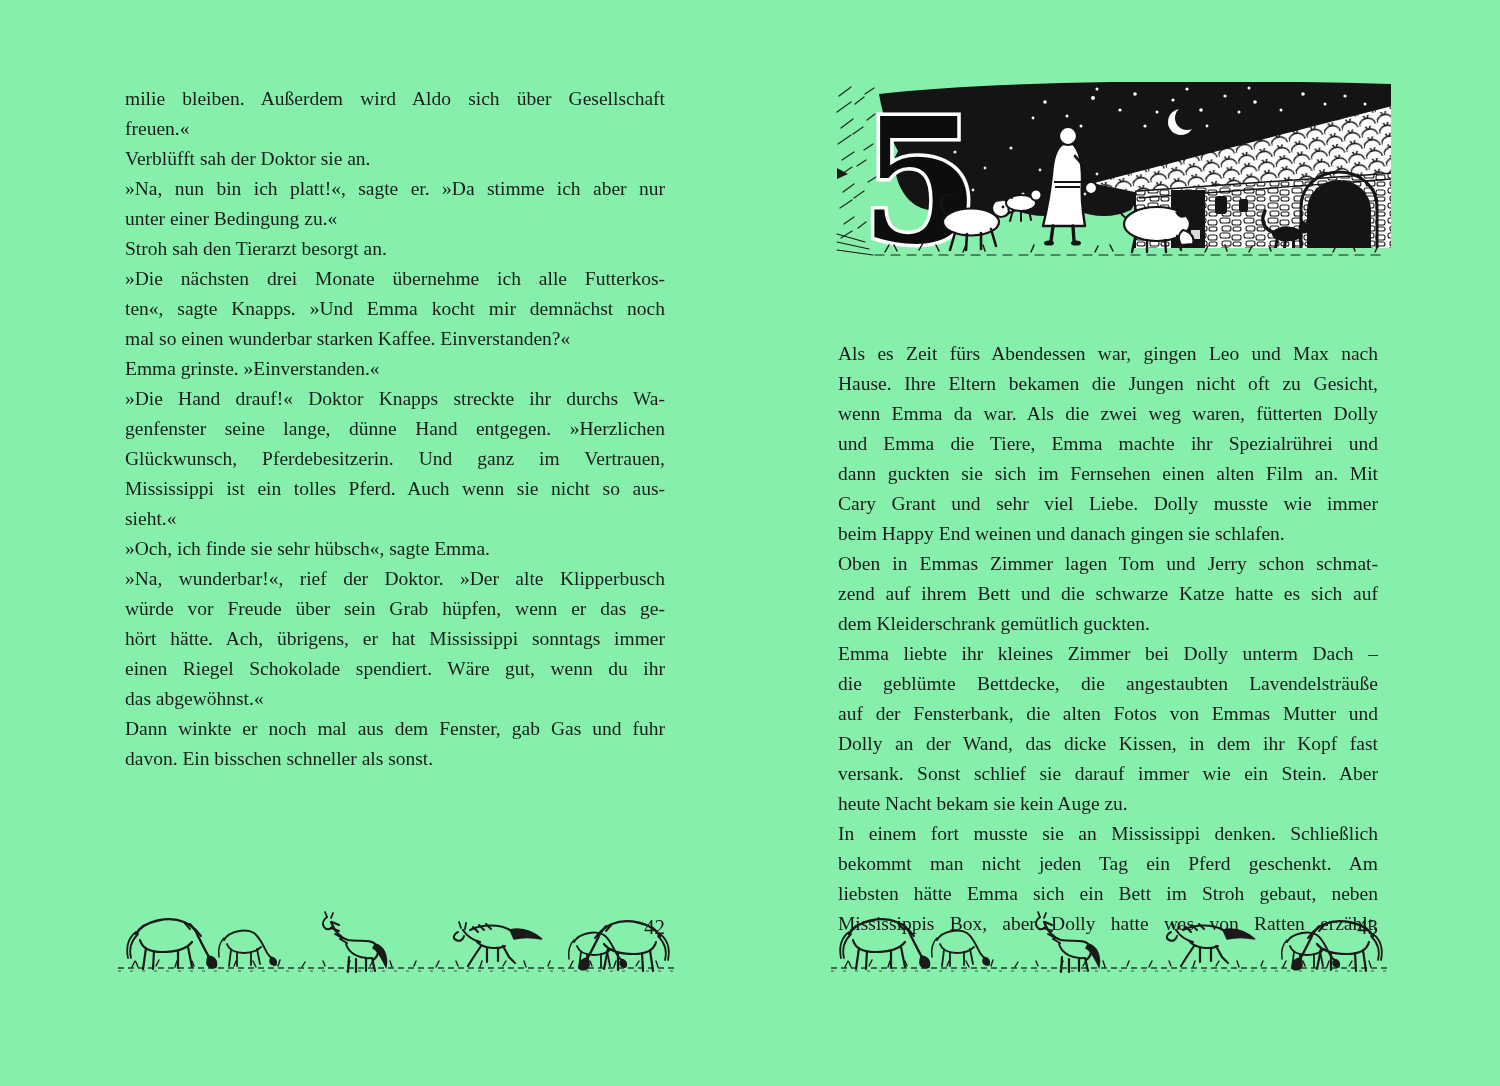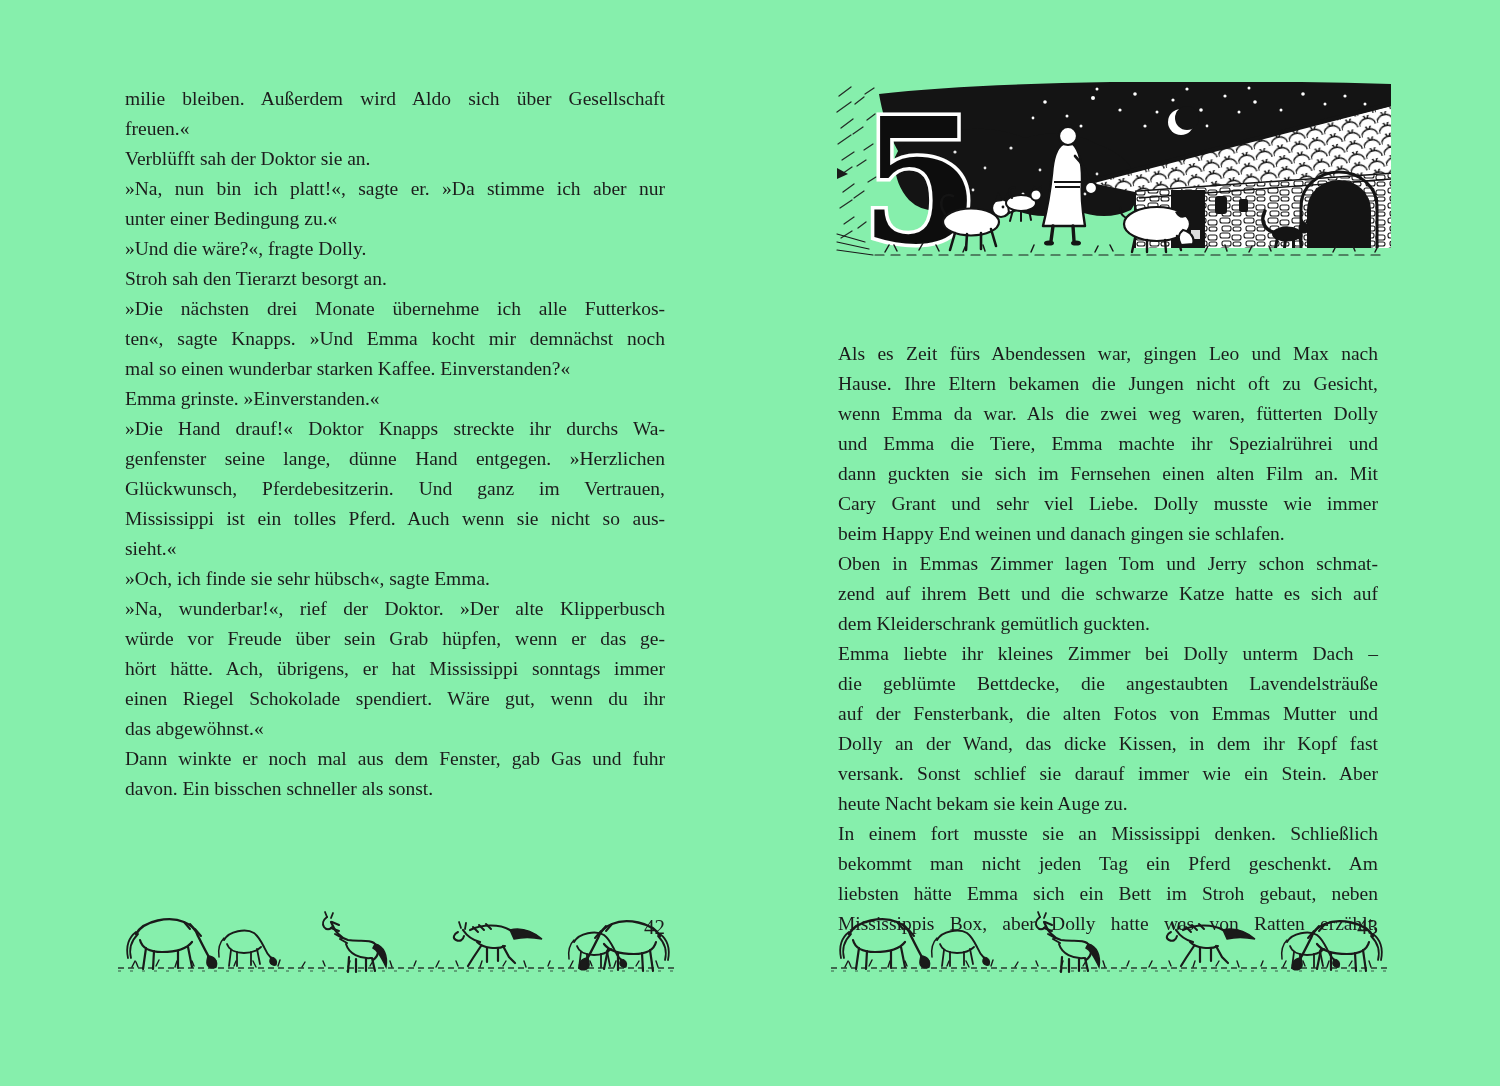--- a/index.html
+++ b/index.html
@@ -26,21 +26,20 @@
 <body>
 
 <div class="spread">
 
   <div id="left-text" class="page-text">
       <div class="line">milie bleiben. Außerdem wird Aldo sich über Gesellschaft</div>
       <div class="line end">freuen.«</div>
       <div class="line end">Verblüfft sah der Doktor sie an.</div>
       <div class="line">»Na, nun bin ich platt!«, sagte er. »Da stimme ich aber nur</div>
       <div class="line end">unter einer Bedingung zu.«</div>
-      <div class="line end">»Und die wäre?«, fragte Dolly.</div>
       <div class="line end">Stroh sah den Tierarzt besorgt an.</div>
       <div class="line">»Die nächsten drei Monate übernehme ich alle Futterkos-</div>
       <div class="line">ten«, sagte Knapps. »Und Emma kocht mir demnächst noch</div>
       <div class="line end">mal so einen wunderbar starken Kaffee. Einverstanden?«</div>
       <div class="line end">Emma grinste. »Einverstanden.«</div>
       <div class="line">»Die Hand drauf!« Doktor Knapps streckte ihr durchs Wa-</div>
       <div class="line">genfenster seine lange, dünne Hand entgegen. »Herzlichen</div>
       <div class="line">Glückwunsch, Pferdebesitzerin. Und ganz im Vertrauen,</div>
       <div class="line">Mississippi ist ein tolles Pferd. Auch wenn sie nicht so aus-</div>
       <div class="line end">sieht.«</div>

